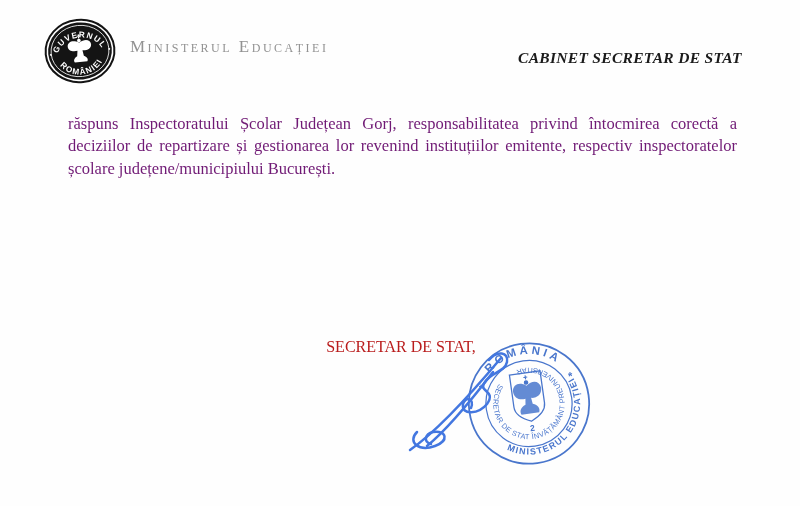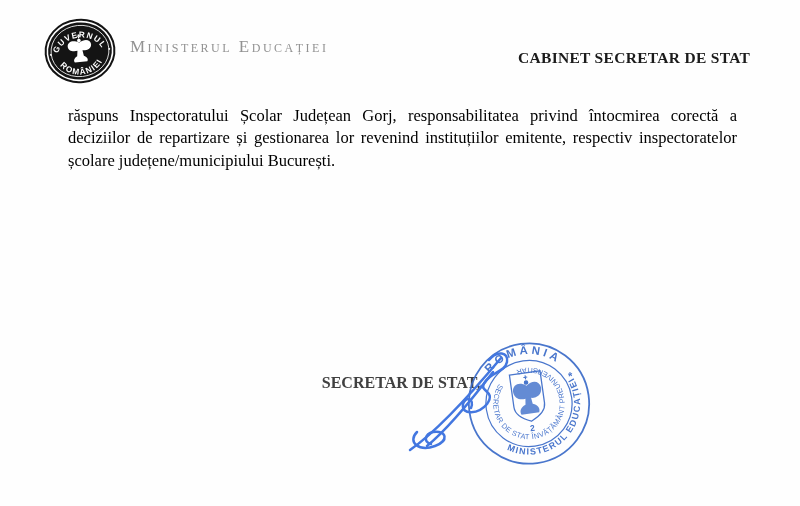--- a/index.html
+++ b/index.html
@@ -17,35 +17,35 @@
   }
   .ministry-name{
     position:absolute;left:130px;top:37px;
     font-variant:small-caps;
     font-size:17px;letter-spacing:2.5px;
     color:#929292;white-space:nowrap;
   }
   .cabinet-title{
     position:absolute;left:518px;top:49px;
     font-weight:bold;font-size:15.5px;letter-spacing:.3px;
-    color:#1b1b1b;white-space:nowrap;
+    color:#1b1b1b;white-space:nowrap;font-style:italic;
   }
 
   
   .body-paragraph{
-    position:absolute;left:68px;top:88px;width:669px;
-    font-size:16.5px;line-height:22.5px;color:#000000;
+    position:absolute;left:68px;top:96px;width:669px;
+    font-size:16.5px;line-height:22.5px;color:#701a75;
     text-align:justify;text-align-last:left;
   }
 
   
   .sig-block{
     position:absolute;left:301px;top:337px;width:200px;
-    text-align:center;font-weight:bold;font-size:16px;line-height:19.5px;
-    color:#404040;white-space:nowrap;margin-top:36px;
+    text-align:center;font-weight:normal;font-size:16px;line-height:19.5px;
+    color:#b91c1c;white-space:nowrap;
   }
 
   
   .stamp{
     position:absolute;left:464px;top:329px;width:130px;height:149px;
     opacity:.93;
   }
   .stamp text{font-family:"Liberation Sans","DejaVu Sans",sans-serif;}
   .signature-ink{
     position:absolute;left:405px;top:346px;width:118px;height:115px;

